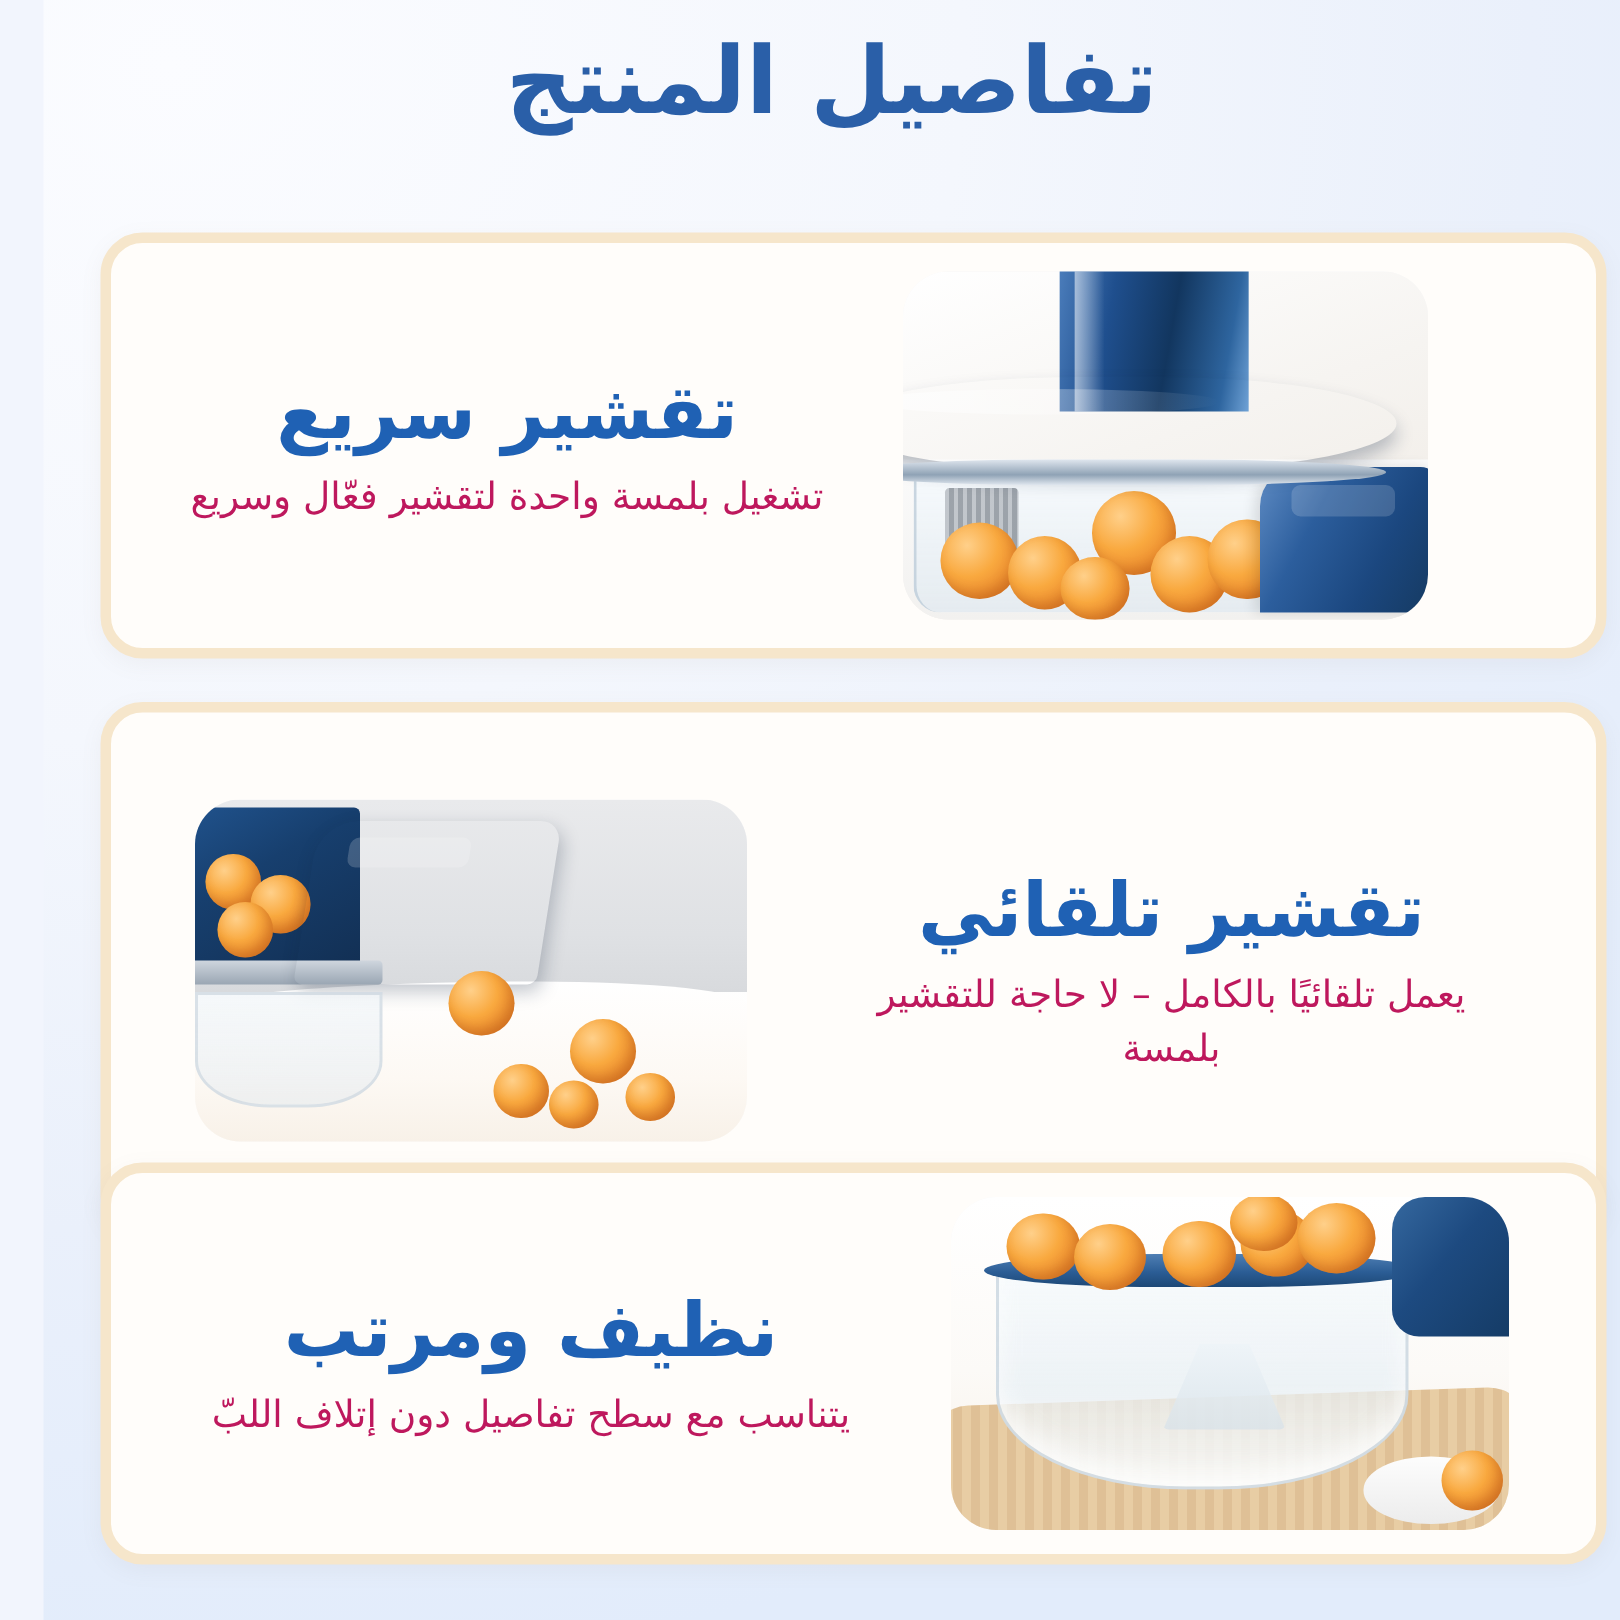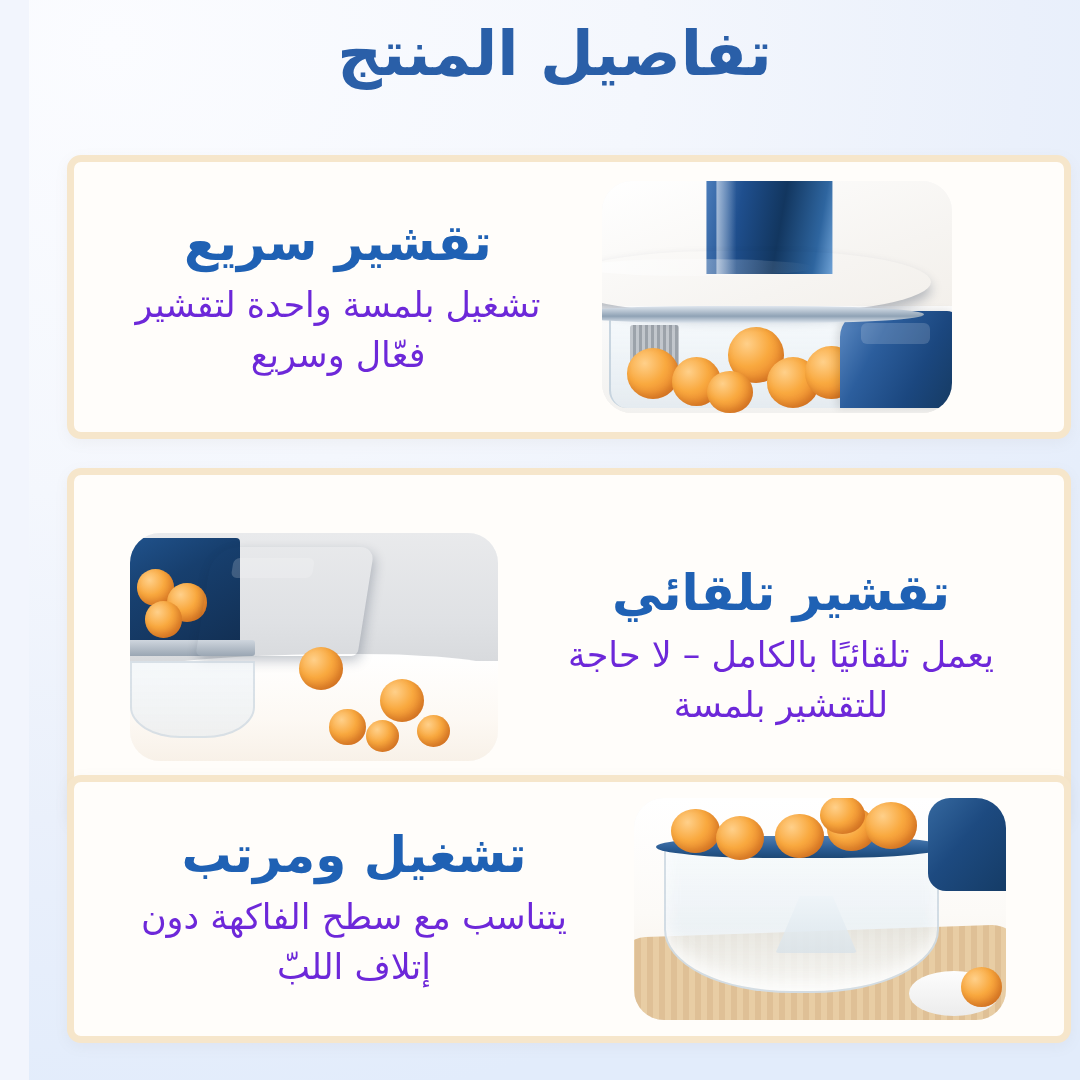--- a/index.html
+++ b/index.html
@@ -35,21 +35,21 @@
     line-height:1.35;
     direction:rtl;
   }
 
   
   .card {
     position:absolute;
     left:38px; width:1004px;
     background:#fffdfa;
     border:7px solid #f6e6cb;
-    border-radius:14px;
+    border-radius:28px;
     box-shadow:0 4px 14px rgba(140,130,110,0.07);
     overflow:hidden;
     display:flex;
     align-items:center;
   }
   .card.c1 { top:155px;  height:284px; }
   .card.c2 { top:468px;  height:358px; }
   .card.c3 { top:775px;  height:268px; }
 
   
@@ -74,23 +74,23 @@
   .copy h2 {
     font-size:50px;
     font-weight:700;
     color:#1f61b4;
     line-height:1.18;
     margin-bottom:8px;
     letter-spacing:-1px;
     white-space:nowrap;
   }
   .copy p {
-    font-size:35px;
+    font-size:25px;
     font-weight:400;
-    color:#6d28d9;
+    color:#be185d;
     line-height:1.42;
     max-width:460px;
     margin:0 auto;
   }
 
   
 
   
   .m1 { width:350px; height:232px; margin-right:112px; margin-left:0; }
   .m1 .bg {
@@ -333,19 +333,19 @@
       <div class="fruit f1"></div>
       <div class="fruit f2"></div>
       <div class="fruit f3"></div>
       <div class="fruit f4"></div>
       <div class="fruit f5"></div>
       <div class="fruit f6"></div>
       <div class="fruit f7"></div>
     </div>
 
     <div class="copy">
-      <h2>تشغيل ومرتب</h2>
-      <p>يتناسب مع سطح الفاكهة دون إتلاف اللبّ</p>
+      <h2>نظيف ومرتب</h2>
+      <p>يتناسب مع سطح تفاصيل دون إتلاف اللبّ</p>
     </div>
 
   </section>
 
 </div>
 
 </body></html>

